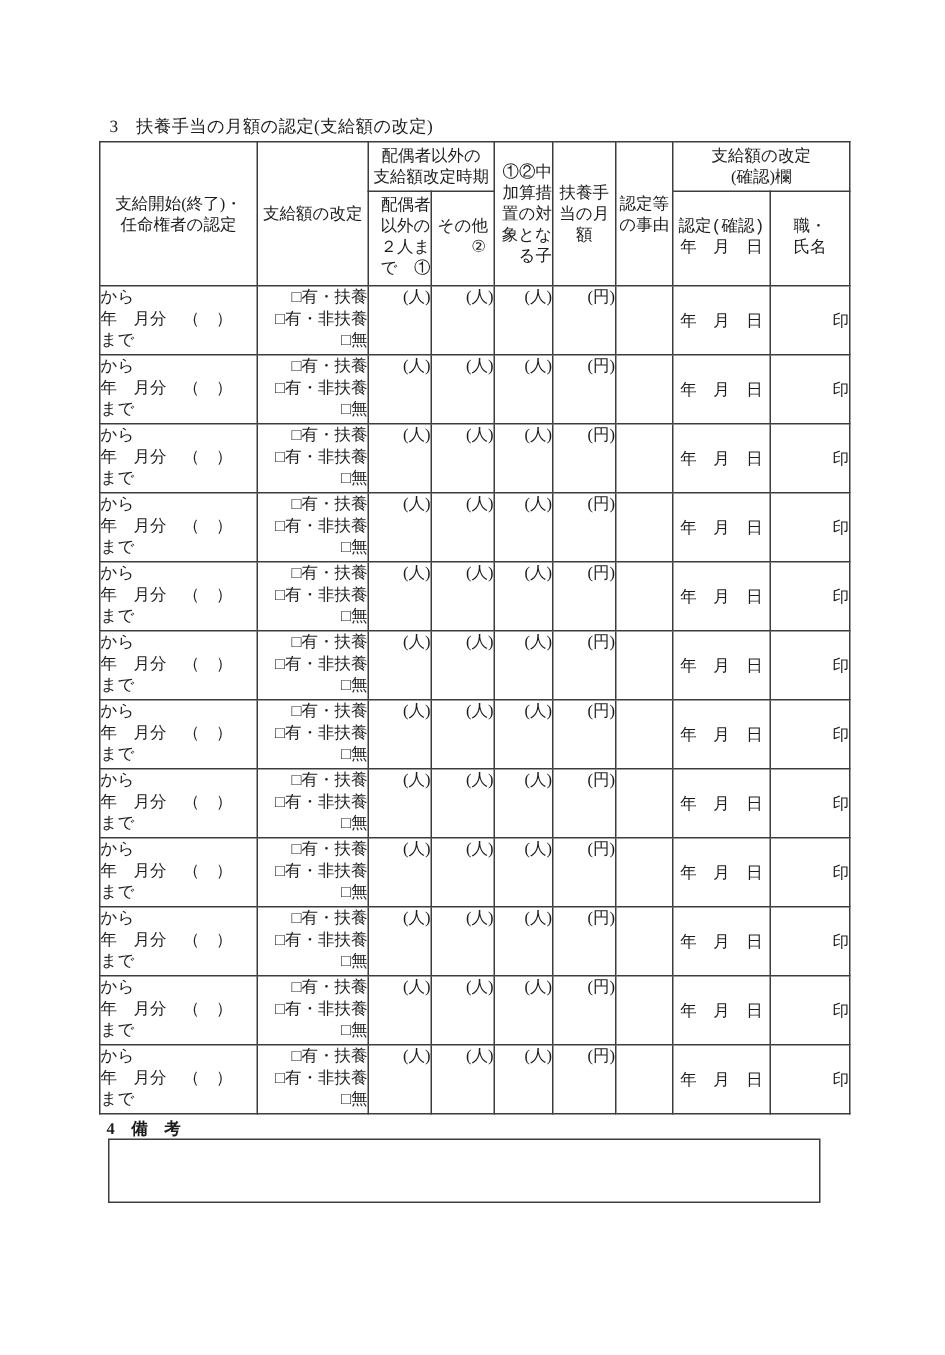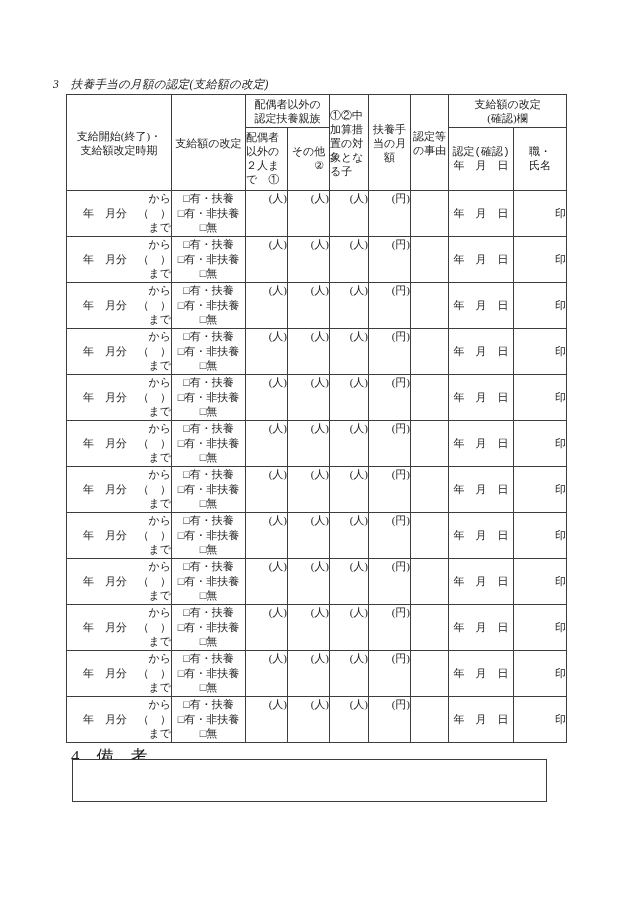--- a/index.html
+++ b/index.html
@@ -5,24 +5,23 @@
   * { box-sizing: border-box; margin: 0; padding: 0; }
   html, body { background: #ffffff; }
   body {
     width: 630px; height: 903px;
     position: relative;
     font-family: "Liberation Serif", "DejaVu Serif", serif;
     color: #1c1c1c;
     font-size: 11px;
   }
   .title {
-    position: absolute; left: 53px; top: 77px;
+    position: absolute; left: 73px; top: 77px;
     font-size: 11.5px; letter-spacing: 0.3px;
     white-space: pre;
-    font-style: italic;
   }
   table.main {
     position: absolute; left: 66px; top: 94px;
     width: 500px;
     border-collapse: collapse; table-layout: fixed;
   }
   table.main th, table.main td {
     border: 1px solid #3d3d3d;
     font-weight: normal;
     font-size: 11px;
@@ -30,41 +29,41 @@
   }
   thead th {
     text-align: center;
     vertical-align: middle;
     line-height: 14px;
   }
   tr.hr-top { height: 33px; }
   tr.hr-bot { height: 63px; font-family: Liberation Mono, monospace; }
   tbody tr { height: 46px; }
   .pre { white-space: pre-line; }
-  th.h-left { text-align: left; padding-left: 3px; }
+  th.h-left { text-align: right; padding-left: 3px; }
   .other-num { text-align: right; padding-right: 5px; line-height: 14px; }
   .other-word { text-align: center; line-height: 14px; }
 
   td.c-period {
-    vertical-align: top; text-align: right;
+    vertical-align: top; text-align: left;
     padding: 2px 3px 0 0; line-height: 14.5px; font-family: Liberation Serif, serif;
   }
   td.c-spouse { vertical-align: top; padding: 2px 0 0 2px; }
-  td.c-spouse .opt { line-height: 14.5px; text-align: center; }
+  td.c-spouse .opt { line-height: 14.5px; text-align: right; }
   td.c-unit {
     vertical-align: top; text-align: right;
     padding: 2px 3px 0 0; line-height: 14px;
   }
   td.c-reason { vertical-align: top; }
   td.c-date { vertical-align: middle; text-align: center; }
   td.c-seal { vertical-align: middle; text-align: right; padding-right: 8px; }
 
   .remarks-heading {
     position: absolute; left: 71px; top: 745px;
-    font-size: 17px; white-space: pre;
+    font-size: 11px; white-space: pre; font-weight: bold;
   }
   .remarks-box {
     position: absolute; left: 72px; top: 759px;
     width: 475px; height: 43px;
     border: 1px solid #3d3d3d;
     background: #ffffff;
   }
 </style>
 </head>
 <body>
@@ -79,24 +78,24 @@
     <col style="width:42px">
     <col style="width:39px">
     <col style="width:42px">
     <col style="width:38px">
     <col style="width:65px">
     <col style="width:53px">
   </colgroup>
   <thead>
     <tr class="hr-top">
       <th rowspan="2" class="pre">支給開始(終了)・
-支給額改定時期</th>
+任命権者の認定</th>
       <th rowspan="2">支給額の改定</th>
       <th colspan="2" class="pre">配偶者以外の
-認定扶養親族</th>
+支給額改定時期</th>
       <th rowspan="2" class="pre h-left">①②中
 加算措
 置の対
 象とな
 る子</th>
       <th rowspan="2" class="pre">扶養手
 当の月
 額</th>
       <th rowspan="2" class="pre">認定等
 の事由</th>

